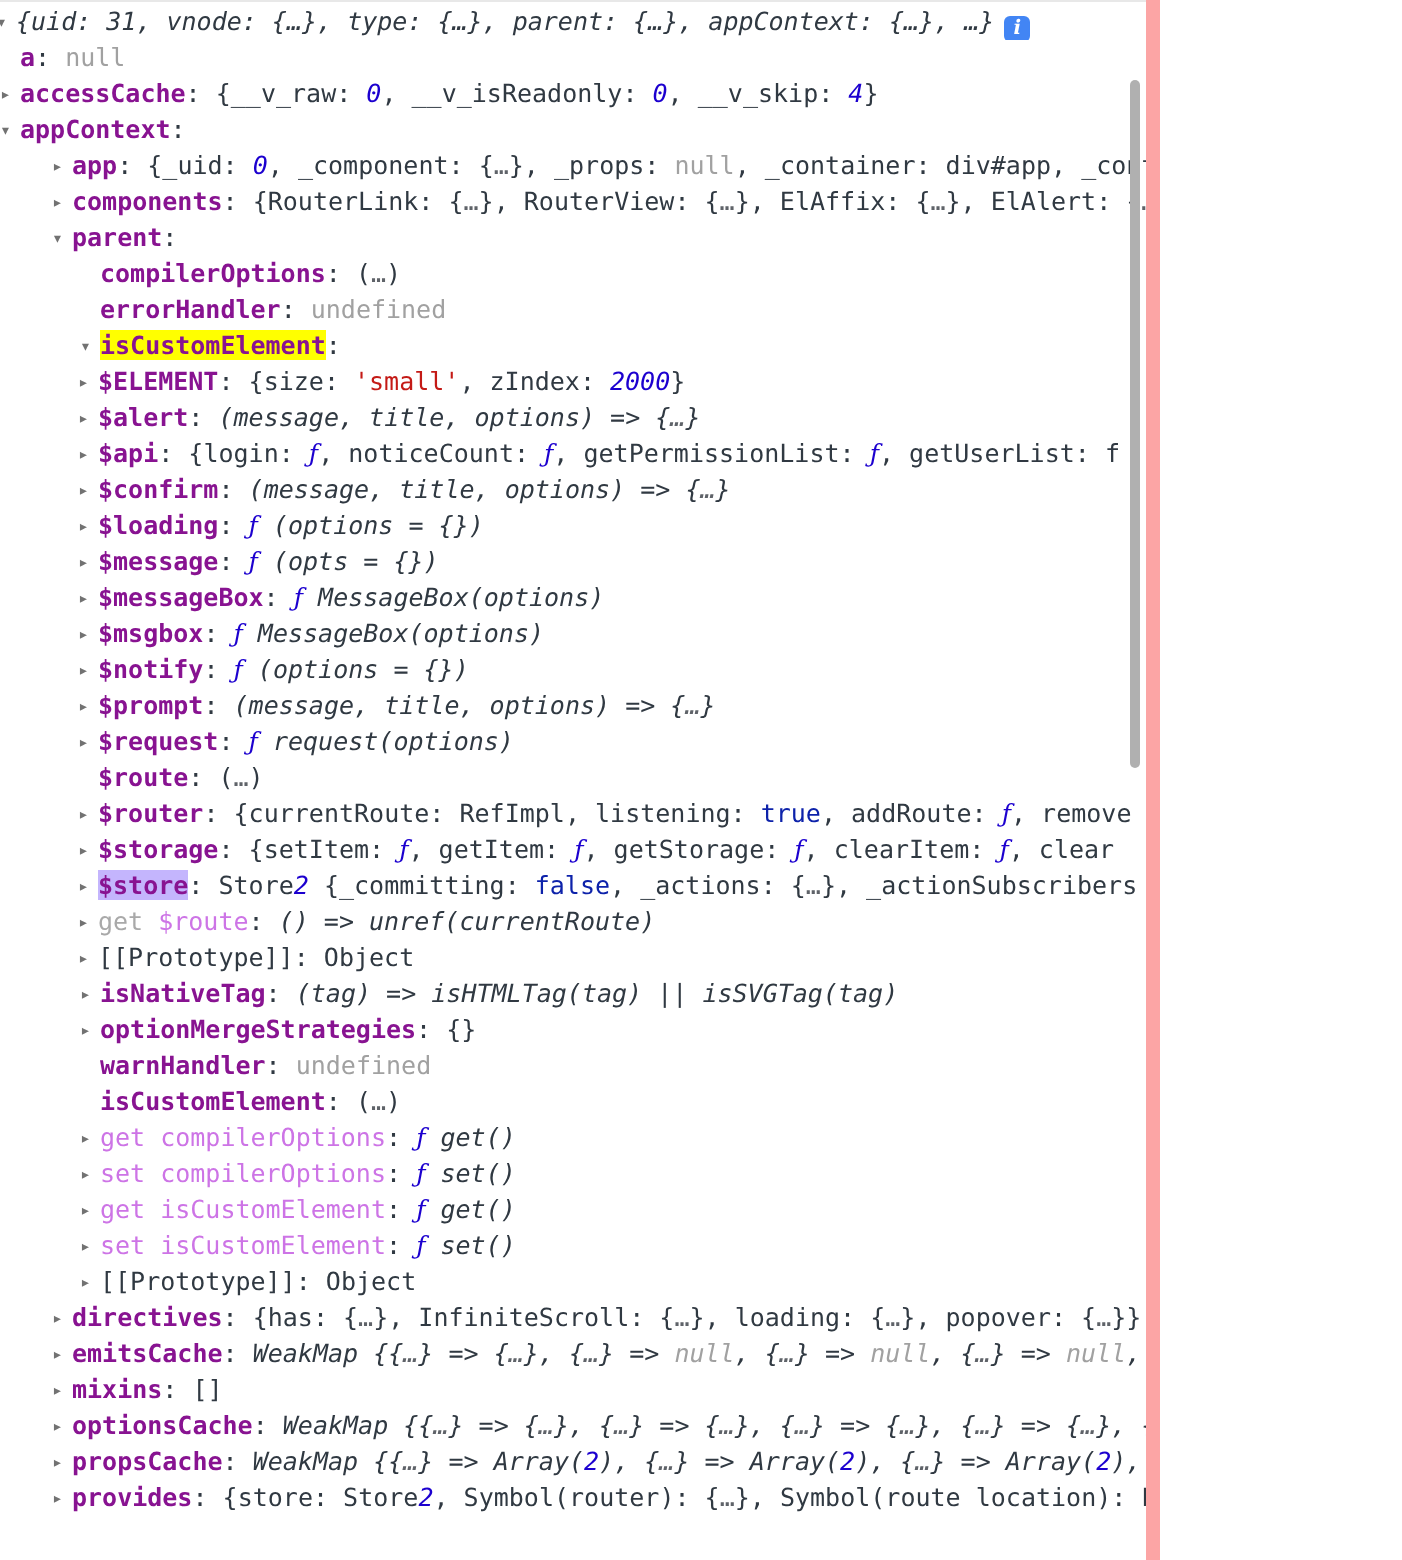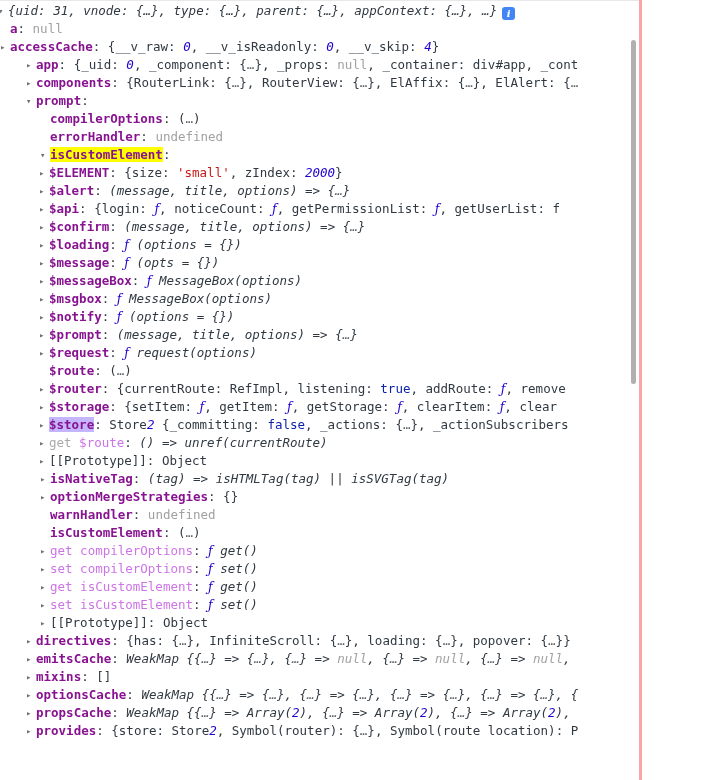--- a/index.html
+++ b/index.html
@@ -15,24 +15,24 @@
     font-family: "DejaVu Sans Mono", "Liberation Mono", monospace;
     font-size: 12.5px;
     line-height: 18px;
     color: #303942;
     -webkit-font-smoothing: antialiased;
   }
 
   
   #console-pane {
     position: relative;
-    width: 642px;
+    width: 580px;
     height: 780px;
     box-sizing: border-box;
-    border-right: 3px solid #fca5a5;
+    border-right: 7px solid #fca5a5;
     background: #fff;
     overflow: hidden;
   }
 
   #tree-root {
     position: absolute;
     top: 1px;
     left: 0;
     width: 689px;
     padding-top: 1px;
@@ -142,23 +142,24 @@
 <body>
 
 <div id="console-pane">
 
   <div id="top-border"></div>
 
   <div id="tree-root">
       <div class="row d0"><span class="tri open"></span><span class="preview plain">{uid: 31, vnode: {…}, type: {…}, parent: {…}, appContext: {…}, …}</span><span class="info-badge">i</span></div>
       <div class="row d1"><span class="tri none"></span><span class="key">a</span><span class="punc">:</span><span class="valwrap"> <span class="nullv">null</span></span></div>
       <div class="row d1"><span class="tri closed"></span><span class="key">accessCache</span><span class="punc">:</span><span class="valwrap"> <span class="plain">{</span><span class="plain">_</span><span class="plain">_</span><span class="plain">v</span><span class="plain">_</span><span class="plain">r</span><span class="plain">a</span><span class="plain">w</span><span class="plain">:</span><span class="plain"> </span><span class="num">0</span><span class="plain">,</span><span class="plain"> </span><span class="plain">_</span><span class="plain">_</span><span class="plain">v</span><span class="plain">_</span><span class="plain">i</span><span class="plain">s</span><span class="plain">R</span><span class="plain">e</span><span class="plain">a</span><span class="plain">d</span><span class="plain">o</span><span class="plain">n</span><span class="plain">l</span><span class="plain">y</span><span class="plain">:</span><span class="plain"> </span><span class="num">0</span><span class="plain">,</span><span class="plain"> </span><span class="plain">_</span><span class="plain">_</span><span class="plain">v</span><span class="plain">_</span><span class="plain">s</span><span class="plain">k</span><span class="plain">i</span><span class="plain">p</span><span class="plain">:</span><span class="plain"> </span><span class="num">4</span><span class="plain">}</span></span></div>
+      <div class="row d1"><span class="tri open"></span><span class="key">appContext</span><span class="punc">:</span></div>
       <div class="row d2"><span class="tri closed"></span><span class="key">app</span><span class="punc">:</span><span class="valwrap"> <span class="plain">{</span><span class="plain">_</span><span class="plain">u</span><span class="plain">i</span><span class="plain">d</span><span class="plain">:</span><span class="plain"> </span><span class="num">0</span><span class="plain">,</span><span class="plain"> </span><span class="plain">_</span><span class="plain">c</span><span class="plain">o</span><span class="plain">m</span><span class="plain">p</span><span class="plain">o</span><span class="plain">n</span><span class="plain">e</span><span class="plain">n</span><span class="plain">t</span><span class="plain">:</span><span class="plain"> </span><span class="plain">{</span><span class="ellipsis">…</span><span class="plain">}</span><span class="plain">,</span><span class="plain"> </span><span class="plain">_</span><span class="plain">p</span><span class="plain">r</span><span class="plain">o</span><span class="plain">p</span><span class="plain">s</span><span class="plain">:</span><span class="plain"> </span><span class="nullv">null</span><span class="plain">,</span><span class="plain"> </span><span class="plain">_</span><span class="plain">c</span><span class="plain">o</span><span class="plain">n</span><span class="plain">t</span><span class="plain">a</span><span class="plain">i</span><span class="plain">n</span><span class="plain">e</span><span class="plain">r</span><span class="plain">:</span><span class="plain"> </span><span class="plain">d</span><span class="plain">i</span><span class="plain">v</span><span class="plain">#</span><span class="plain">a</span><span class="plain">p</span><span class="plain">p</span><span class="plain">,</span><span class="plain"> </span><span class="plain">_</span><span class="plain">c</span><span class="plain">o</span><span class="plain">n</span><span class="plain">t</span></span></div>
       <div class="row d2"><span class="tri closed"></span><span class="key">components</span><span class="punc">:</span><span class="valwrap"> <span class="plain">{</span><span class="plain">R</span><span class="plain">o</span><span class="plain">u</span><span class="plain">t</span><span class="plain">e</span><span class="plain">r</span><span class="plain">L</span><span class="plain">i</span><span class="plain">n</span><span class="plain">k</span><span class="plain">:</span><span class="plain"> </span><span class="plain">{</span><span class="ellipsis">…</span><span class="plain">}</span><span class="plain">,</span><span class="plain"> </span><span class="plain">R</span><span class="plain">o</span><span class="plain">u</span><span class="plain">t</span><span class="plain">e</span><span class="plain">r</span><span class="plain">V</span><span class="plain">i</span><span class="plain">e</span><span class="plain">w</span><span class="plain">:</span><span class="plain"> </span><span class="plain">{</span><span class="ellipsis">…</span><span class="plain">}</span><span class="plain">,</span><span class="plain"> </span><span class="plain">E</span><span class="plain">l</span><span class="plain">A</span><span class="plain">f</span><span class="plain">f</span><span class="plain">i</span><span class="plain">x</span><span class="plain">:</span><span class="plain"> </span><span class="plain">{</span><span class="ellipsis">…</span><span class="plain">}</span><span class="plain">,</span><span class="plain"> </span><span class="plain">E</span><span class="plain">l</span><span class="plain">A</span><span class="plain">l</span><span class="plain">e</span><span class="plain">r</span><span class="plain">t</span><span class="plain">:</span><span class="plain"> </span><span class="plain">{</span><span class="ellipsis">…</span></span></div>
-      <div class="row d2"><span class="tri open"></span><span class="key">prompt</span><span class="punc">:</span></div>
+      <div class="row d2"><span class="tri open"></span><span class="key">parent</span><span class="punc">:</span></div>
       <div class="row d3"><span class="tri none"></span><span class="key">compilerOptions</span><span class="punc">:</span><span class="valwrap"> <span class="plain">(</span><span class="ellipsis">…</span><span class="plain">)</span></span></div>
       <div class="row d3"><span class="tri none"></span><span class="key">errorHandler</span><span class="punc">:</span><span class="valwrap"> <span class="nullv">undefined</span></span></div>
       <div class="row d3"><span class="tri open"></span><span class="key hl-find">isCustomElement</span><span class="punc">:</span></div>
       <div class="row d4"><span class="tri closed"></span><span class="key">$ELEMENT</span><span class="punc">:</span><span class="valwrap"> <span class="plain">{</span><span class="plain">s</span><span class="plain">i</span><span class="plain">z</span><span class="plain">e</span><span class="plain">:</span><span class="plain"> </span><span class="str">'small'</span><span class="plain">,</span><span class="plain"> </span><span class="plain">z</span><span class="plain">I</span><span class="plain">n</span><span class="plain">d</span><span class="plain">e</span><span class="plain">x</span><span class="plain">:</span><span class="plain"> </span><span class="num">2000</span><span class="plain">}</span></span></div>
       <div class="row d4"><span class="tri closed"></span><span class="key">$alert</span><span class="punc">:</span><span class="valwrap ital"> <span class="plain">(</span><span class="plain">m</span><span class="plain">e</span><span class="plain">s</span><span class="plain">s</span><span class="plain">a</span><span class="plain">g</span><span class="plain">e</span><span class="plain">,</span><span class="plain"> </span><span class="plain">t</span><span class="plain">i</span><span class="plain">t</span><span class="plain">l</span><span class="plain">e</span><span class="plain">,</span><span class="plain"> </span><span class="plain">o</span><span class="plain">p</span><span class="plain">t</span><span class="plain">i</span><span class="plain">o</span><span class="plain">n</span><span class="plain">s</span><span class="plain">)</span><span class="plain"> </span><span class="plain">=</span><span class="plain">&gt;</span><span class="plain"> </span><span class="plain">{</span><span class="ellipsis">…</span><span class="plain">}</span></span></div>
       <div class="row d4"><span class="tri closed"></span><span class="key">$api</span><span class="punc">:</span><span class="valwrap"> <span class="plain">{</span><span class="plain">l</span><span class="plain">o</span><span class="plain">g</span><span class="plain">i</span><span class="plain">n</span><span class="plain">:</span><span class="plain"> </span><span class="fnchar">ƒ</span><span class="plain">,</span><span class="plain"> </span><span class="plain">n</span><span class="plain">o</span><span class="plain">t</span><span class="plain">i</span><span class="plain">c</span><span class="plain">e</span><span class="plain">C</span><span class="plain">o</span><span class="plain">u</span><span class="plain">n</span><span class="plain">t</span><span class="plain">:</span><span class="plain"> </span><span class="fnchar">ƒ</span><span class="plain">,</span><span class="plain"> </span><span class="plain">g</span><span class="plain">e</span><span class="plain">t</span><span class="plain">P</span><span class="plain">e</span><span class="plain">r</span><span class="plain">m</span><span class="plain">i</span><span class="plain">s</span><span class="plain">s</span><span class="plain">i</span><span class="plain">o</span><span class="plain">n</span><span class="plain">L</span><span class="plain">i</span><span class="plain">s</span><span class="plain">t</span><span class="plain">:</span><span class="plain"> </span><span class="fnchar">ƒ</span><span class="plain">,</span><span class="plain"> </span><span class="plain">g</span><span class="plain">e</span><span class="plain">t</span><span class="plain">U</span><span class="plain">s</span><span class="plain">e</span><span class="plain">r</span><span class="plain">L</span><span class="plain">i</span><span class="plain">s</span><span class="plain">t</span><span class="plain">:</span><span class="plain"> </span><span class="plain">f</span></span></div>
       <div class="row d4"><span class="tri closed"></span><span class="key">$confirm</span><span class="punc">:</span><span class="valwrap ital"> <span class="plain">(</span><span class="plain">m</span><span class="plain">e</span><span class="plain">s</span><span class="plain">s</span><span class="plain">a</span><span class="plain">g</span><span class="plain">e</span><span class="plain">,</span><span class="plain"> </span><span class="plain">t</span><span class="plain">i</span><span class="plain">t</span><span class="plain">l</span><span class="plain">e</span><span class="plain">,</span><span class="plain"> </span><span class="plain">o</span><span class="plain">p</span><span class="plain">t</span><span class="plain">i</span><span class="plain">o</span><span class="plain">n</span><span class="plain">s</span><span class="plain">)</span><span class="plain"> </span><span class="plain">=</span><span class="plain">&gt;</span><span class="plain"> </span><span class="plain">{</span><span class="ellipsis">…</span><span class="plain">}</span></span></div>
       <div class="row d4"><span class="tri closed"></span><span class="key">$loading</span><span class="punc">:</span><span class="valwrap ital"> <span class="fnchar">ƒ</span><span class="plain"> </span><span class="plain">(</span><span class="plain">o</span><span class="plain">p</span><span class="plain">t</span><span class="plain">i</span><span class="plain">o</span><span class="plain">n</span><span class="plain">s</span><span class="plain"> </span><span class="plain">=</span><span class="plain"> </span><span class="plain">{</span><span class="plain">}</span><span class="plain">)</span></span></div>
       <div class="row d4"><span class="tri closed"></span><span class="key">$message</span><span class="punc">:</span><span class="valwrap ital"> <span class="fnchar">ƒ</span><span class="plain"> </span><span class="plain">(</span><span class="plain">o</span><span class="plain">p</span><span class="plain">t</span><span class="plain">s</span><span class="plain"> </span><span class="plain">=</span><span class="plain"> </span><span class="plain">{</span><span class="plain">}</span><span class="plain">)</span></span></div>
       <div class="row d4"><span class="tri closed"></span><span class="key">$messageBox</span><span class="punc">:</span><span class="valwrap ital"> <span class="fnchar">ƒ</span><span class="plain"> </span><span class="plain">M</span><span class="plain">e</span><span class="plain">s</span><span class="plain">s</span><span class="plain">a</span><span class="plain">g</span><span class="plain">e</span><span class="plain">B</span><span class="plain">o</span><span class="plain">x</span><span class="plain">(</span><span class="plain">o</span><span class="plain">p</span><span class="plain">t</span><span class="plain">i</span><span class="plain">o</span><span class="plain">n</span><span class="plain">s</span><span class="plain">)</span></span></div>

